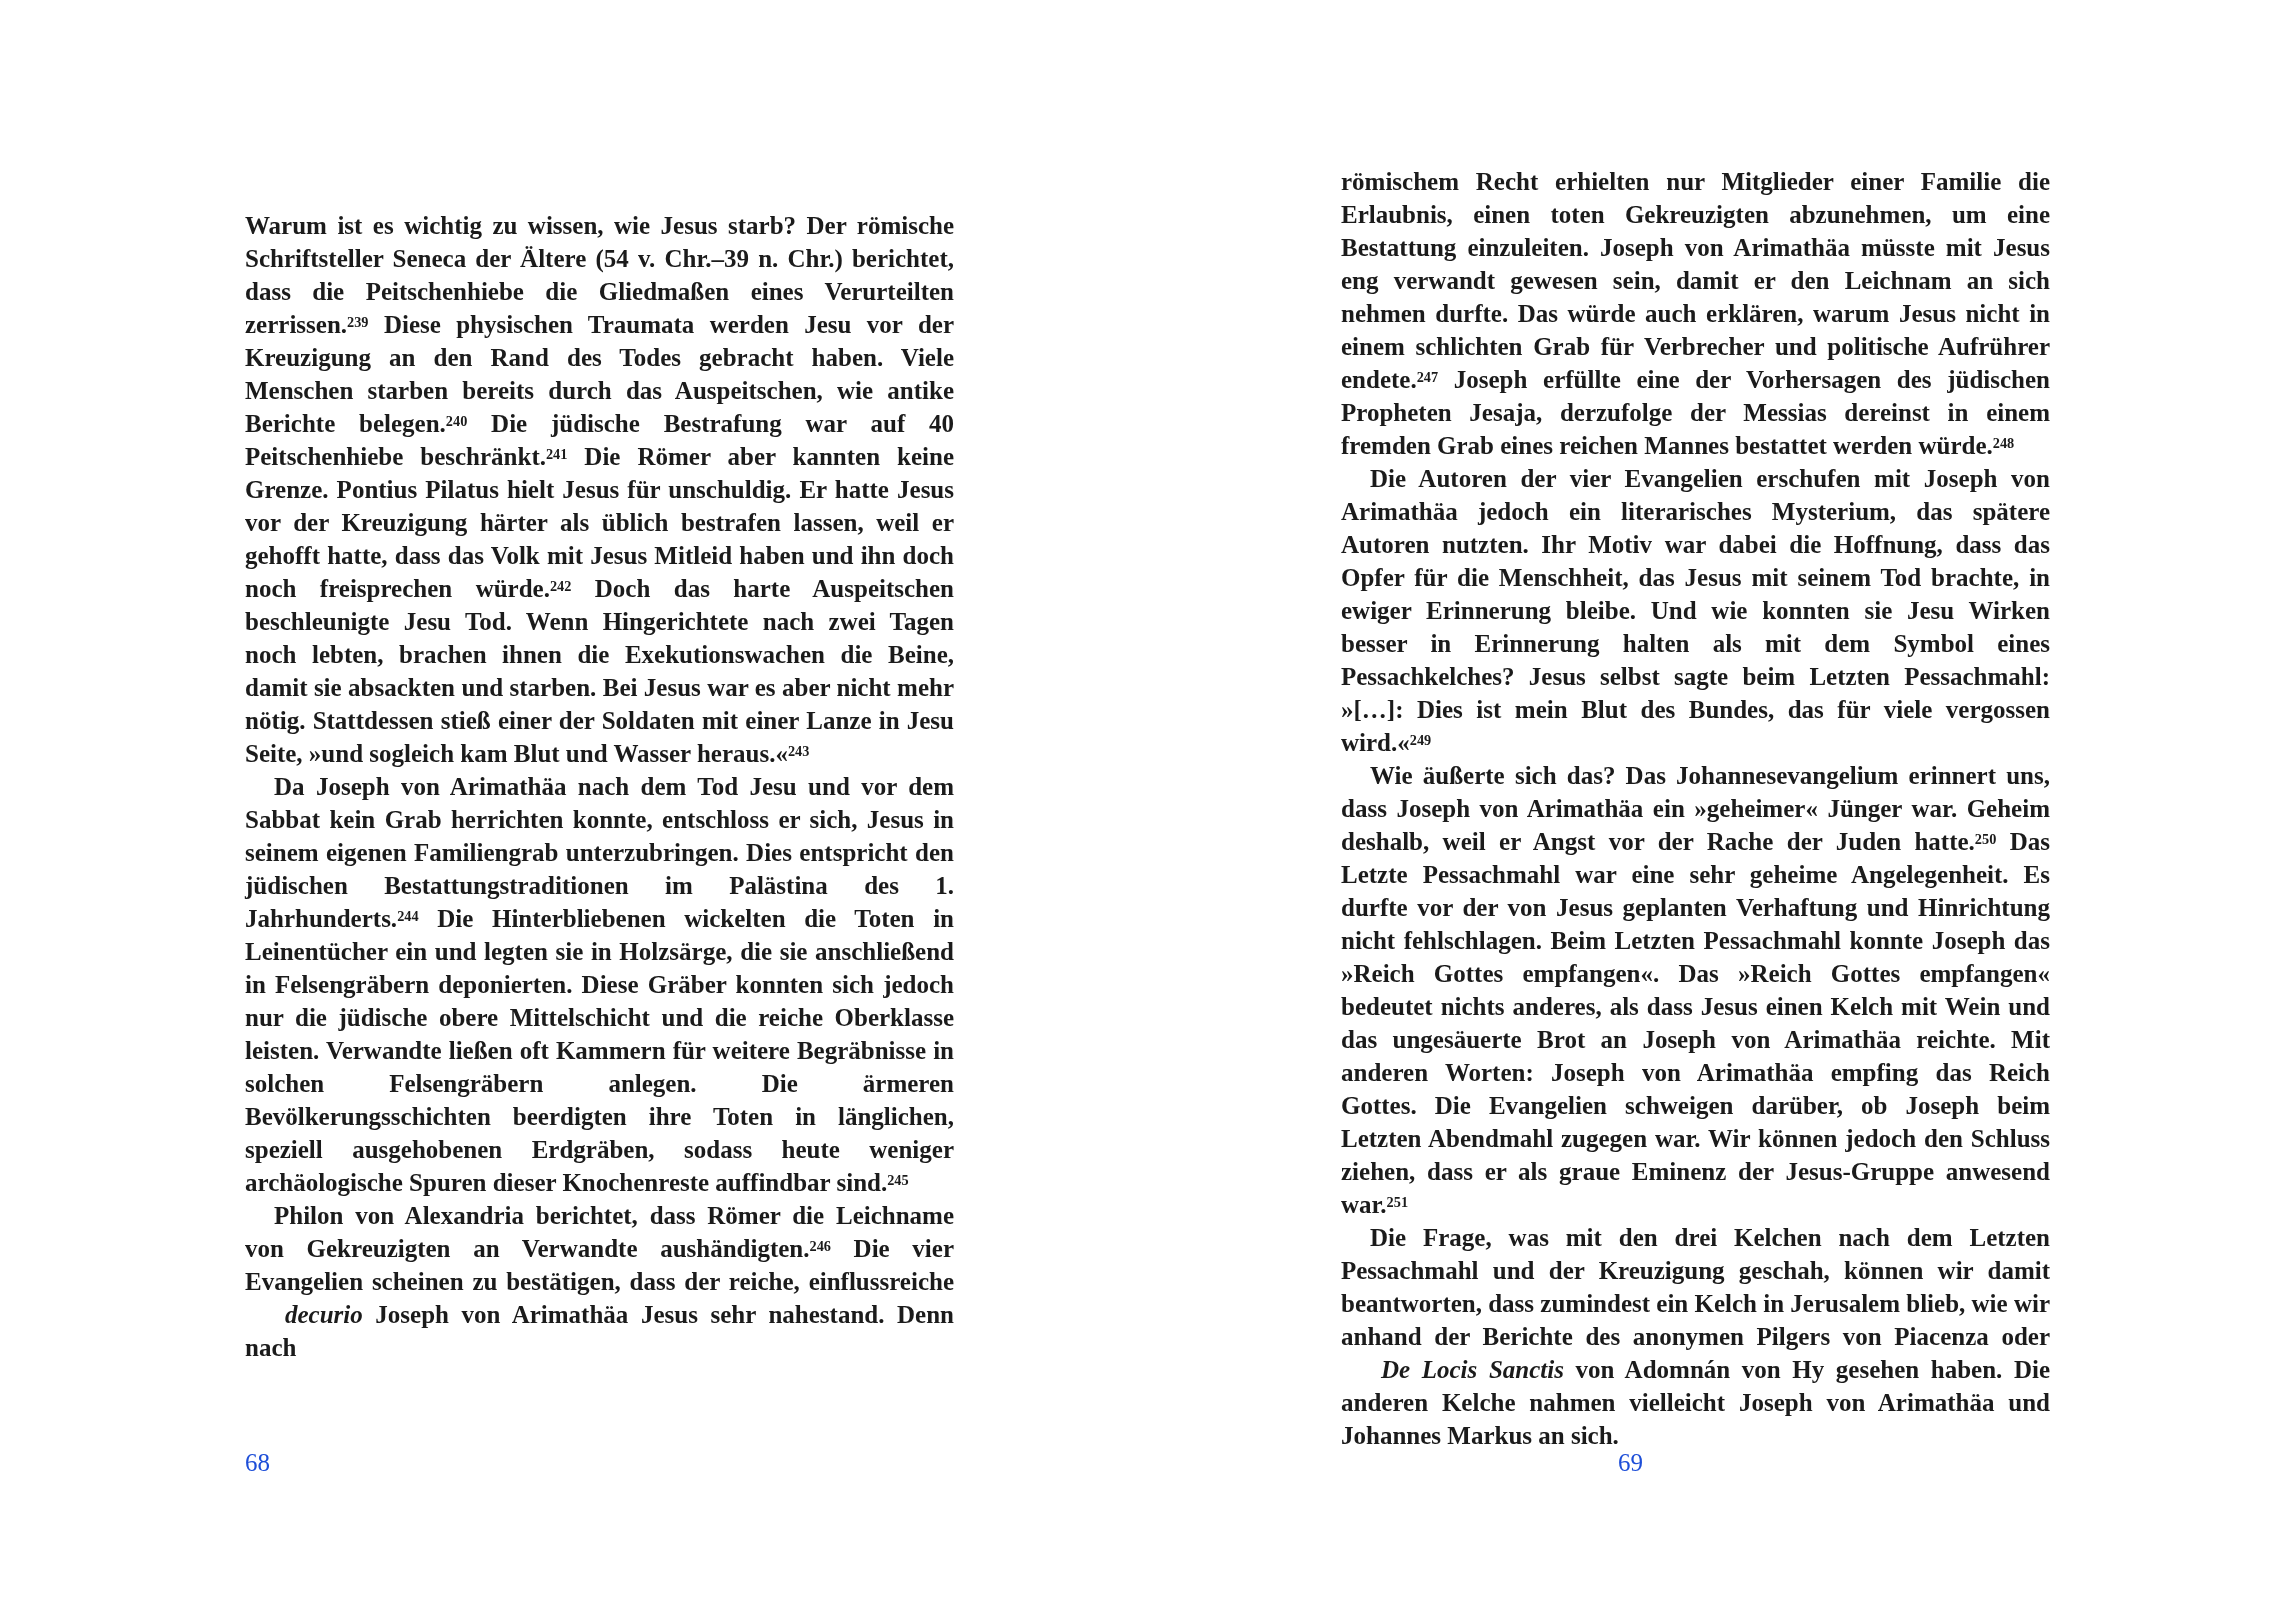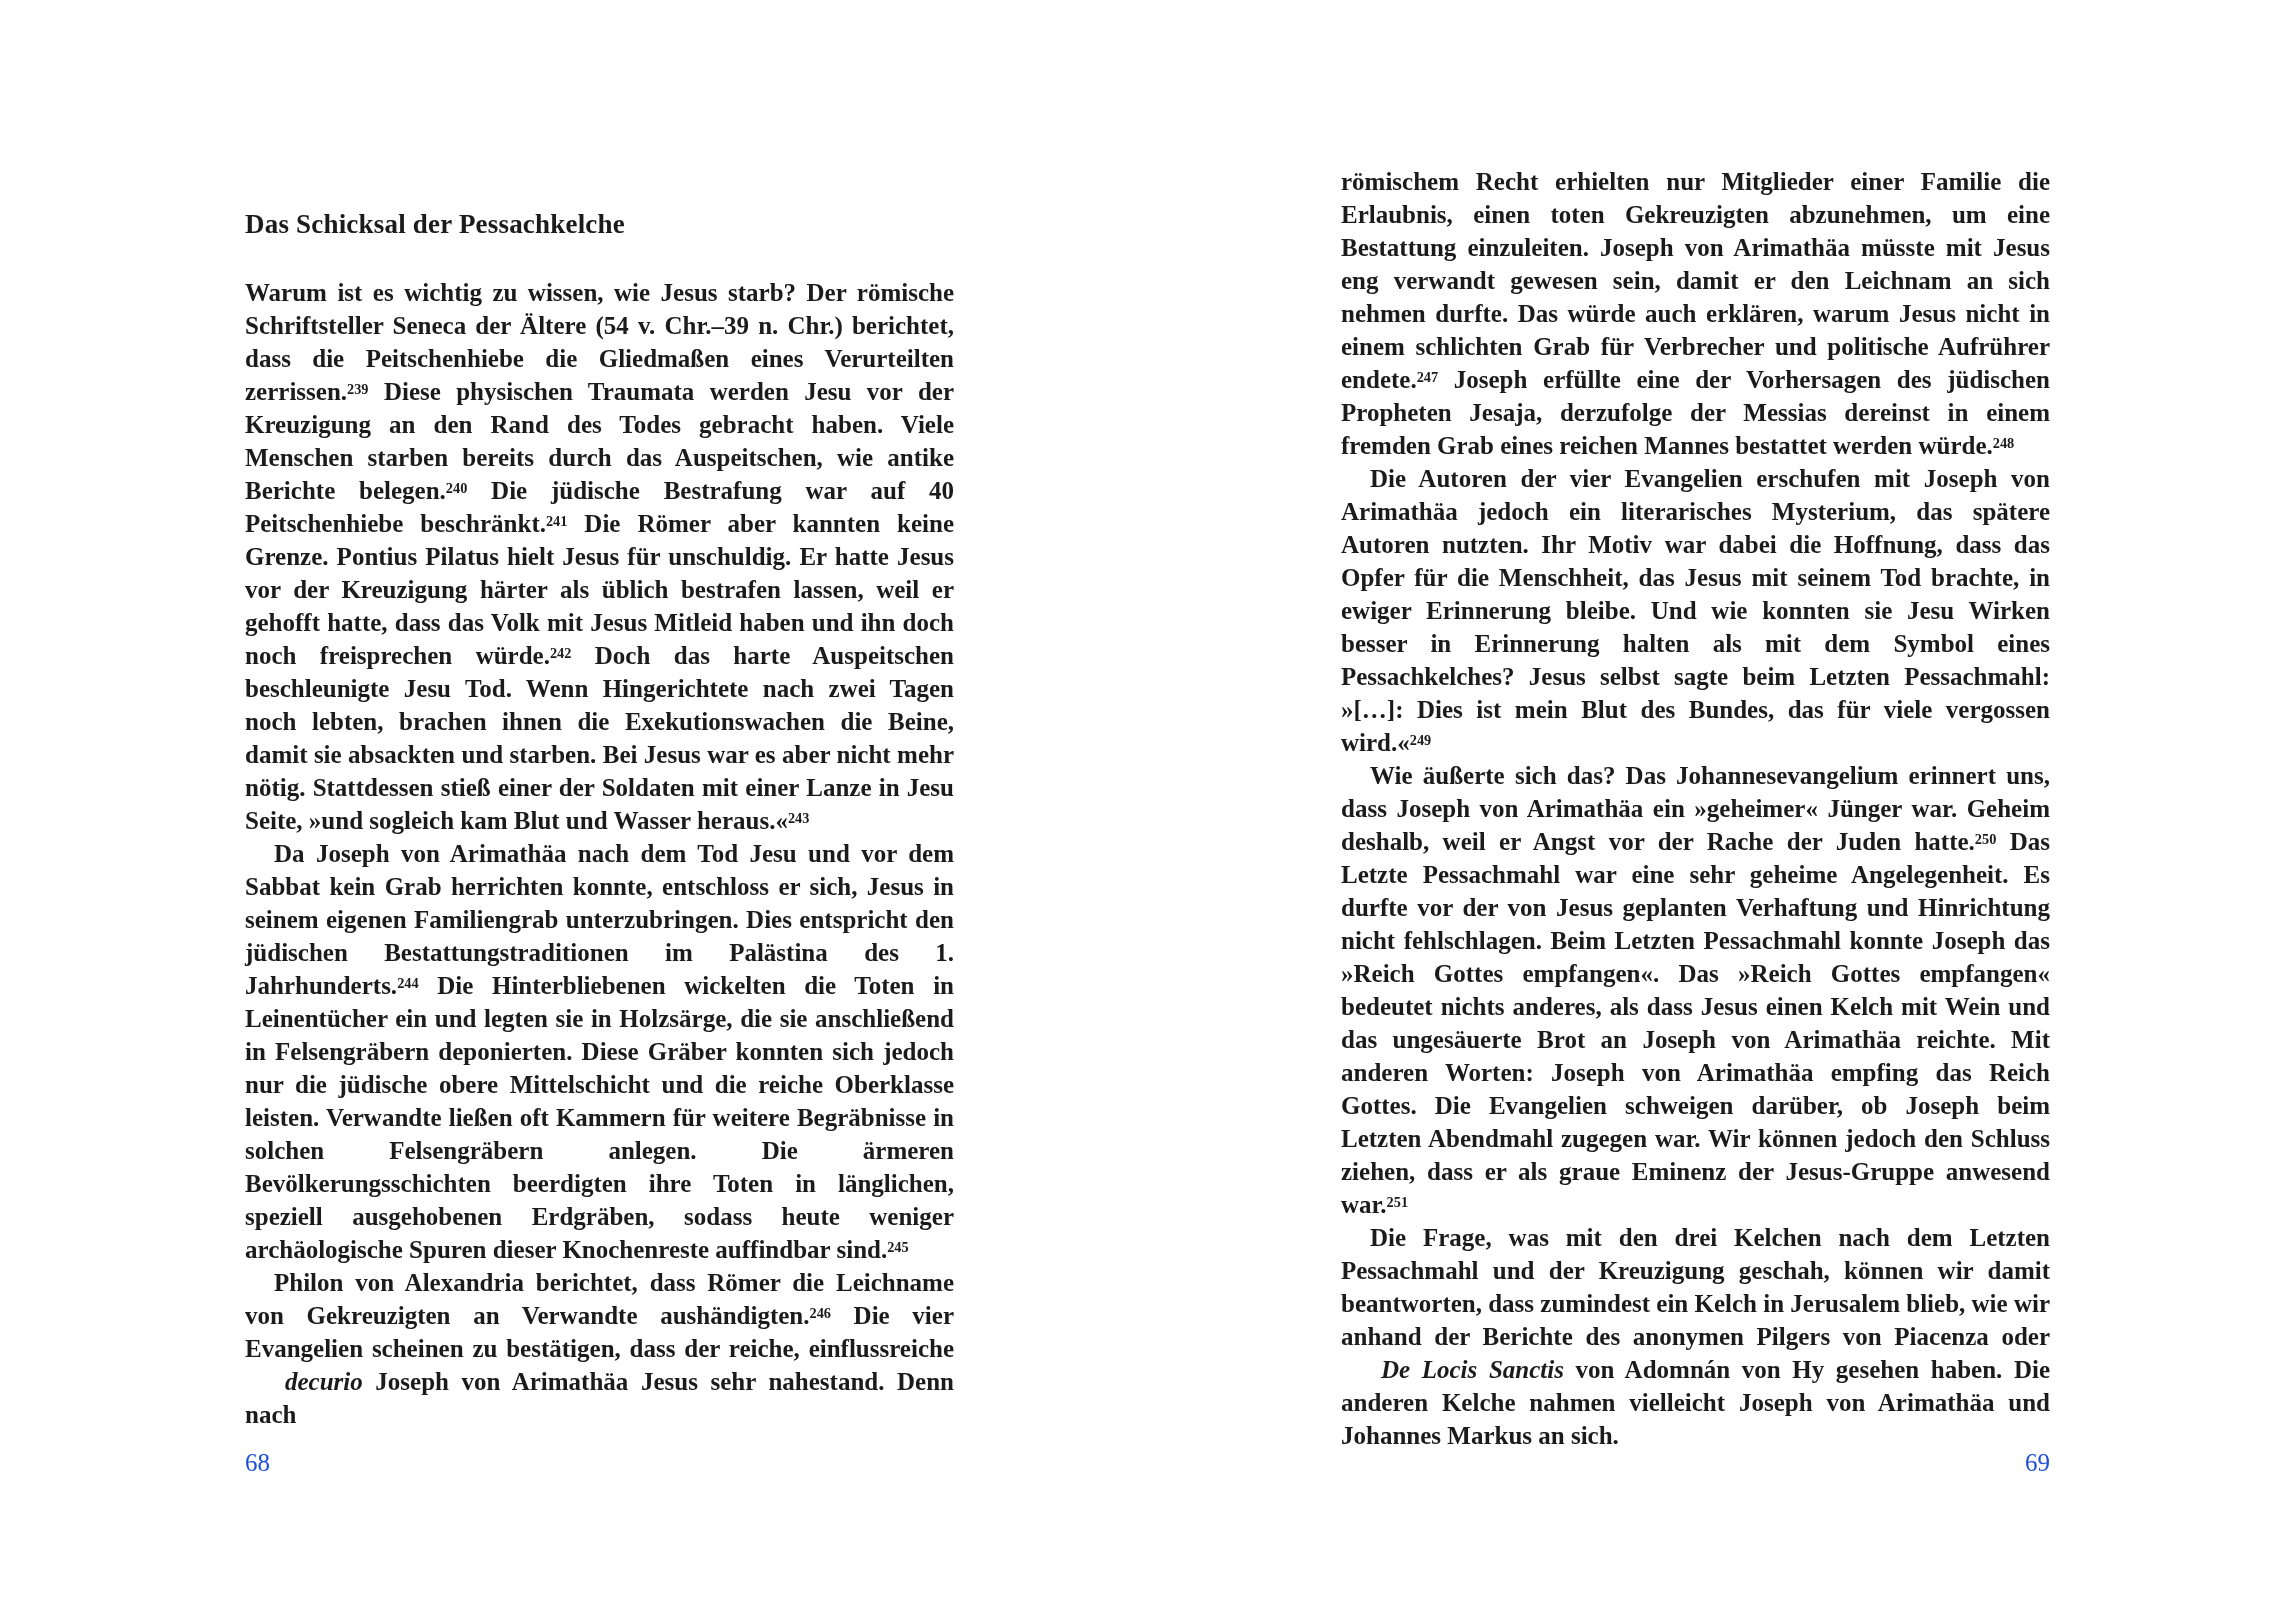--- a/index.html
+++ b/index.html
@@ -50,32 +50,31 @@
     top: 1449px;
     font-size: 25px;
     color: #1d4ed8;
   }
   .pn-left {
     left: 245px;
     width: 709px;
     text-align: left;
   }
   .pn-right {
-    left: 1341px;
+    left: 1276px;
     width: 709px;
-    text-align: right;
+    text-align: center;
   }
 </style>
 </head>
 <body>
 
 <div>
 
   <div class="page-column col-left">
-    <h1 class="chapter-heading">Das Schicksal der Pessachkelche</h1>
     <div>
         <p class="para"><span>Warum ist es wichtig zu wissen, wie Jesus starb? Der römische Schriftsteller Seneca der Ältere (54 v. Chr.–39 n. Chr.) berichtet, dass die Peitschenhiebe die Gliedmaßen eines Verurteilten zerrissen.</span><sup>239</sup><span> Diese physischen Traumata werden Jesu vor der Kreuzigung an den Rand des Todes gebracht haben. Viele Menschen starben bereits durch das Auspeitschen, wie antike Berichte belegen.</span><sup>240</sup><span> Die jüdische Bestrafung war auf 40 Peitschenhiebe beschränkt.</span><sup>241</sup><span> Die Römer aber kannten keine Grenze. Pontius Pilatus hielt Jesus für unschuldig. Er hatte Jesus vor der Kreuzigung härter als üblich bestrafen lassen, weil er gehofft hatte, dass das Volk mit Jesus Mitleid haben und ihn doch noch freisprechen würde.</span><sup>242</sup><span> Doch das harte Auspeitschen beschleunigte Jesu Tod. Wenn Hingerichtete nach zwei Tagen noch lebten, brachen ihnen die Exekutionswachen die Beine, damit sie absackten und starben. Bei Jesus war es aber nicht mehr nötig. Stattdessen stieß einer der Soldaten mit einer Lanze in Jesu Seite, »und sogleich kam Blut und Wasser heraus.«</span><sup>243</sup></p>
         <p class="para indent"><span>Da Joseph von Arimathäa nach dem Tod Jesu und vor dem Sabbat kein Grab herrichten konnte, entschloss er sich, Jesus in seinem eigenen Familiengrab unterzubringen. Dies entspricht den jüdischen Bestattungstraditionen im Palästina des 1. Jahrhunderts.</span><sup>244</sup><span> Die Hinterbliebenen wickelten die Toten in Leinentücher ein und legten sie in Holzsärge, die sie anschließend in Felsengräbern deponierten. Diese Gräber konnten sich jedoch nur die jüdische obere Mittelschicht und die reiche Oberklasse leisten. Verwandte ließen oft Kammern für weitere Begräbnisse in solchen Felsengräbern anlegen. Die ärmeren Bevölkerungsschichten beerdigten ihre Toten in länglichen, speziell ausgehobenen Erdgräben, sodass heute weniger archäologische Spuren dieser Knochenreste auffindbar sind.</span><sup>245</sup></p>
         <p class="para indent"><span>Philon von Alexandria berichtet, dass Römer die Leichname von Gekreuzigten an Verwandte aushändigten.</span><sup>246</sup><span> Die vier Evangelien scheinen zu bestätigen, dass der reiche, einflussreiche </span><em>decurio</em><span> Joseph von Arimathäa Jesus sehr nahestand. Denn nach</span></p>
       </div>
   </div>
 
   <div class="page-column col-right">
     <div>
         <p class="para"><span>römischem Recht erhielten nur Mitglieder einer Familie die Erlaubnis, einen toten Gekreuzigten abzunehmen, um eine Bestattung einzuleiten. Joseph von Arimathäa müsste mit Jesus eng verwandt gewesen sein, damit er den Leichnam an sich nehmen durfte. Das würde auch erklären, warum Jesus nicht in einem schlichten Grab für Verbrecher und politische Aufrührer endete.</span><sup>247</sup><span> Joseph erfüllte eine der Vorhersagen des jüdischen Propheten Jesaja, derzufolge der Messias dereinst in einem fremden Grab eines reichen Mannes bestattet werden würde.</span><sup>248</sup></p>

